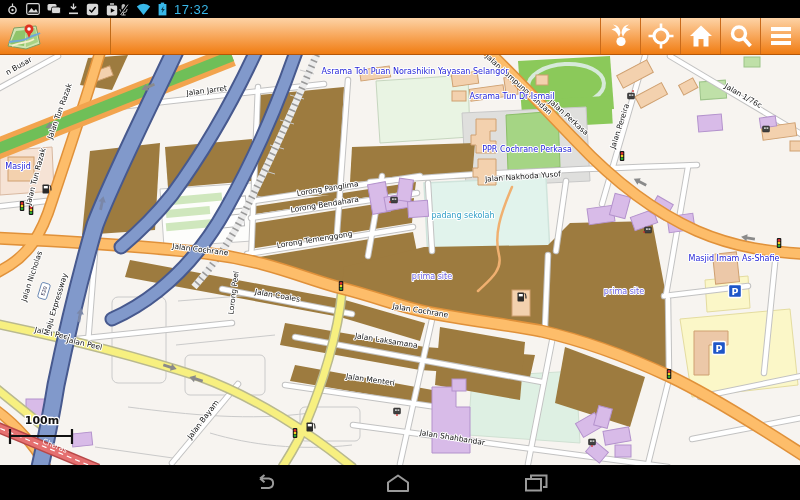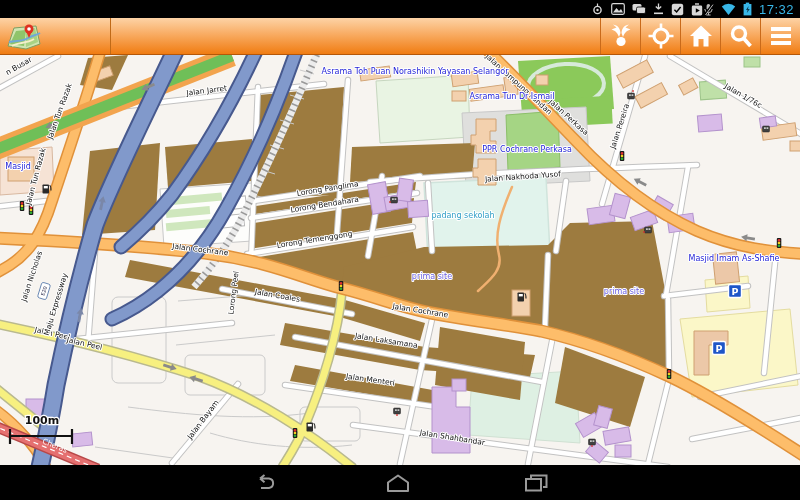--- a/index.html
+++ b/index.html
@@ -1,20 +1,20 @@
 <!DOCTYPE html>
 <html><head>
 <meta charset="utf-8">
 <style>
   html,body{margin:0;padding:0;background:#000;}
   .screen{position:relative;width:800px;height:500px;overflow:hidden;
           font-family:"Liberation Sans","DejaVu Sans",sans-serif;background:#f7f4f0;}
   
   .status-bar{position:absolute;top:0;left:0;width:800px;height:18px;background:#000;
-              display:flex;align-items:center;justify-content:flex-end;padding:0 6px;box-sizing:border-box;}
+              display:flex;align-items:center;justify-content:flex-start;padding:0 6px;box-sizing:border-box;}
   .sb-left,.sb-right{display:flex;align-items:center;gap:7px;}
   .sb-ic{display:block;}
   .clock{color:#38b7e8;font-size:13px;letter-spacing:.5px;}
   
   .toolbar{position:absolute;top:18px;left:0;width:800px;height:37px;
            background:linear-gradient(#fdd3a6,#f8a95e 48%,#f07c12 100%);
            border-bottom:1px solid #b55708;display:flex;align-items:stretch;box-sizing:border-box;}
   .tb-logo{width:111px;border-right:1px solid #c06a17;display:flex;align-items:center;padding-left:6px;box-sizing:border-box;}
   .tb-flex{flex:1;}
   .tb-btn{width:39px;border-left:1px solid #c96a1a;display:flex;align-items:center;justify-content:center;cursor:pointer;}

